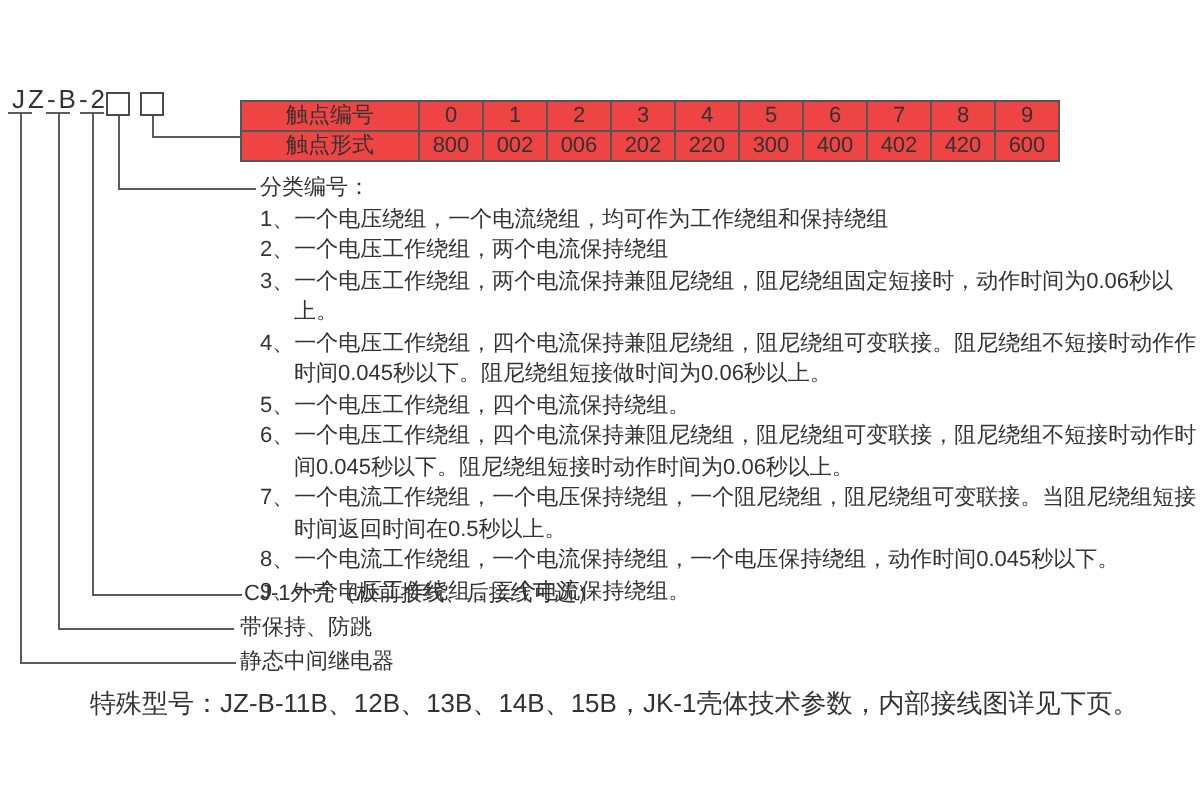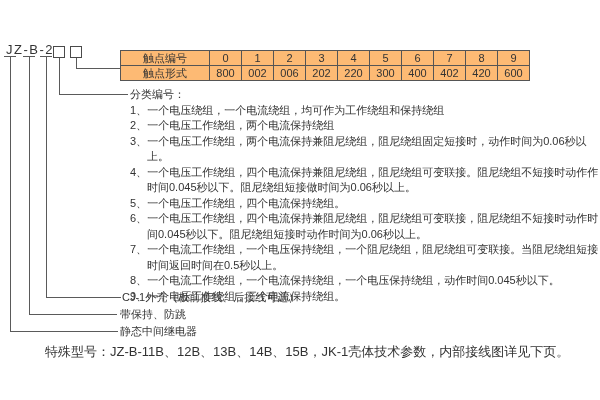--- a/index.html
+++ b/index.html
@@ -63,21 +63,21 @@
     border-collapse: collapse;
     font-size: 11px;
     color: #333;
   }
   table.contact td {
     border: 1px solid #555555;
     text-align: center;
     padding: 0;
     height: 14px;
     line-height: 14px;
-    background: #fdba74;
+    background: #ef4444;
   }
   table.contact td.hdr { width: 88px; }
   table.contact td.val { width: 31px; }
 
   
   .classification {
     position: absolute;
     left: 130px; top: 87px;
     width: 472px;
     font-size: 11px;

